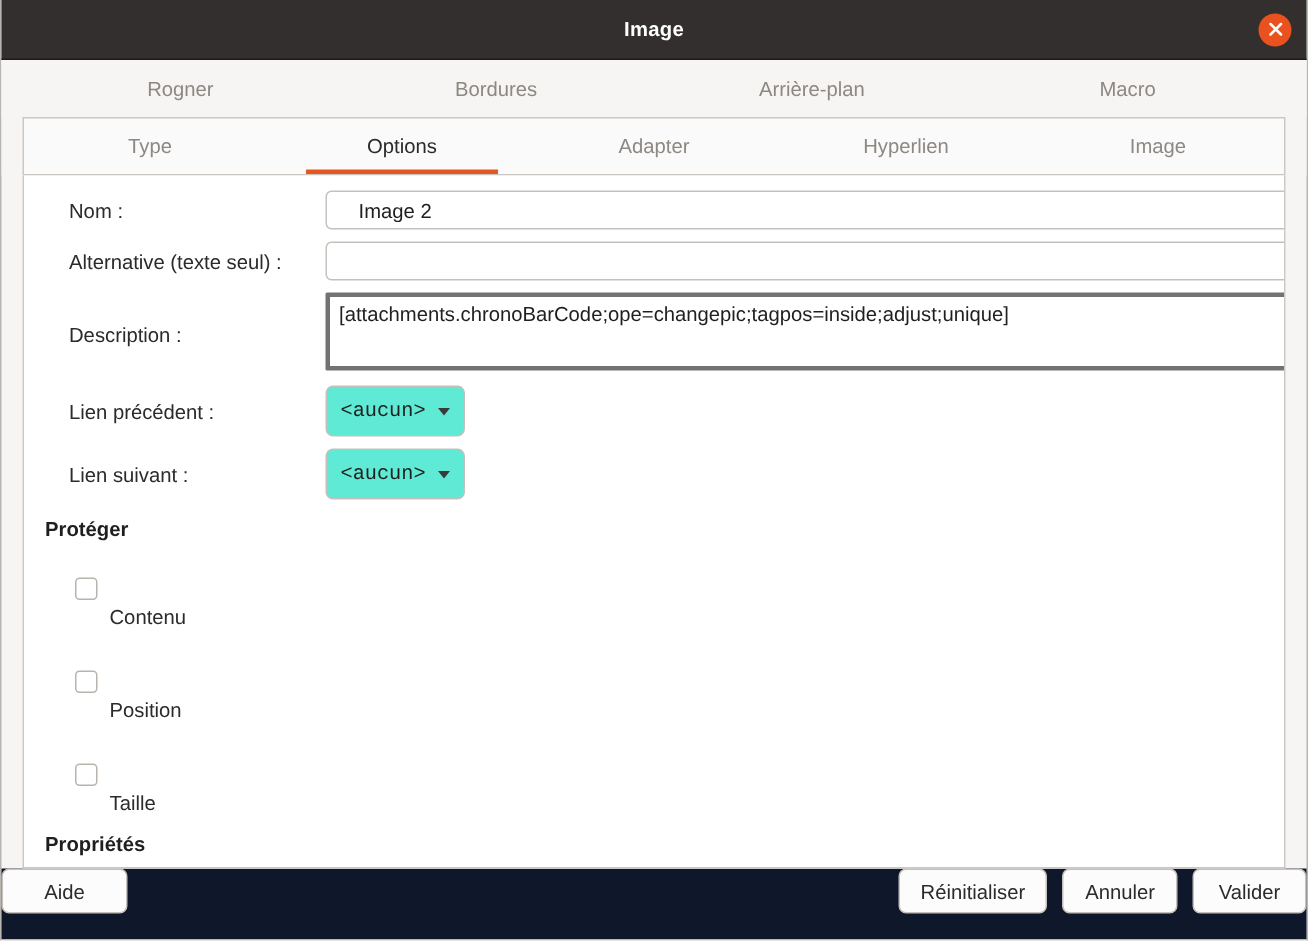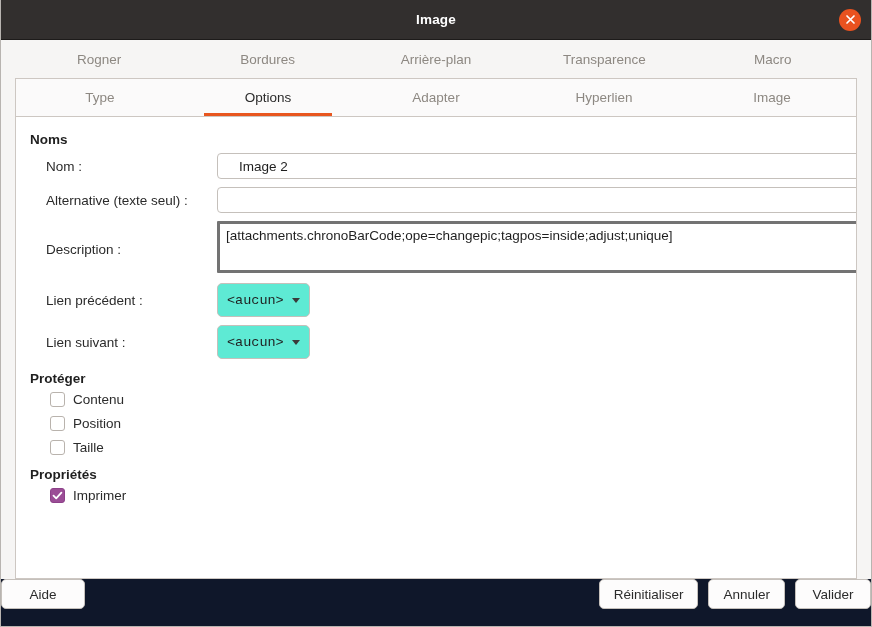--- a/index.html
+++ b/index.html
@@ -231,20 +231,21 @@
   .checkbox.checked {
     background: #9b4d96;
     border-color: #8d4189;
   }
   .checkbox svg { display: none; }
   .checkbox.checked svg { display: block; }
   .check-label {
     font-size: 13.5px;
     color: #2b2b2b;
     cursor: pointer;
+    margin-top: 38px;
   }
 
   
   .footer {
     flex: 0 0 47px;
     display: flex;
     padding: 0 0;
     background: #0f172a;
   }
   .btn {
@@ -276,37 +277,35 @@
         <path d="M2 2 L9 9 M9 2 L2 9" stroke="#ffffff" stroke-width="1.7" stroke-linecap="round"></path>
       </svg>
     </button>
   </div>
 
   <div class="tabs-outer">
     <div class="tabrow tabrow-top">
       <button class="tab">Rogner</button>
       <button class="tab">Bordures</button>
       <button class="tab">Arrière-plan</button>
-      <button class="tab">Transparence</button>
       <button class="tab">Macro</button>
     </div>
     <div class="tabrow-bottom-wrap">
       <div class="tabrow tabrow-bottom">
         <button class="tab">Type</button>
         <button class="tab active">Options</button>
         <button class="tab">Adapter</button>
         <button class="tab">Hyperlien</button>
         <button class="tab">Image</button>
       </div>
     </div>
   </div>
 
   <div class="content">
 
-    <div class="group-title">Noms</div>
 
     <div class="field-row">
       <span class="field-label">Nom :</span>
       <input class="text-input" type="text" value="Image 2" style="">
     </div>
 
     <div class="field-row">
       <span class="field-label">Alternative (texte seul) :</span>
       <input class="text-input" type="text" value="" style="">
     </div>

